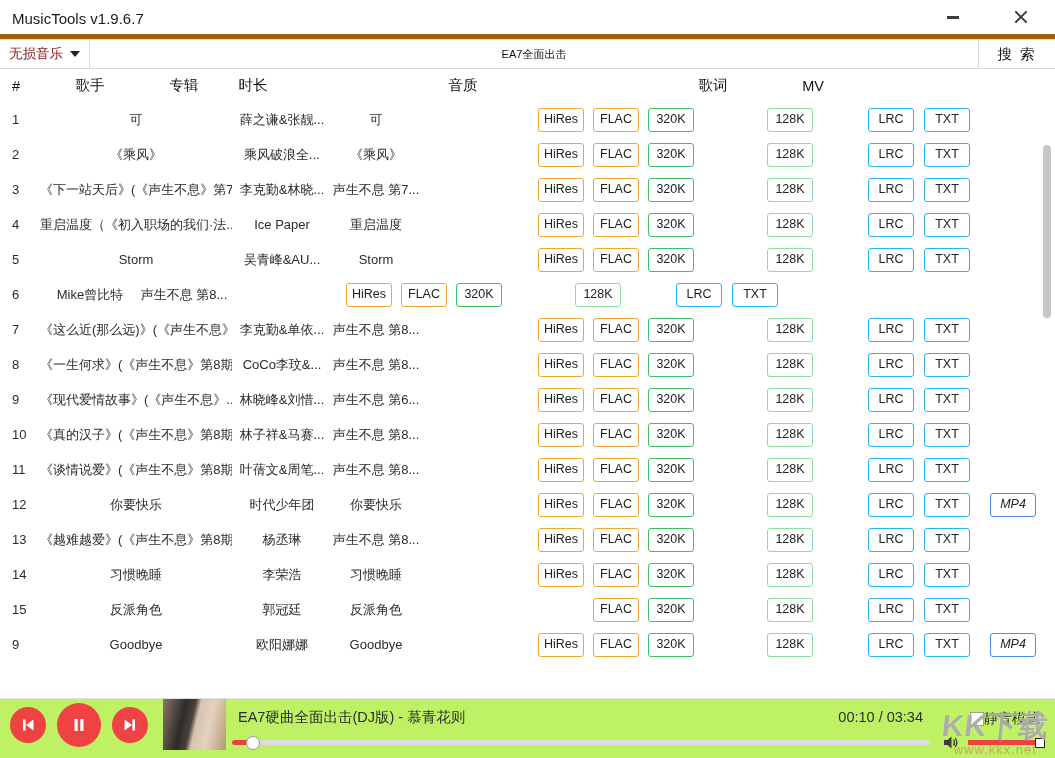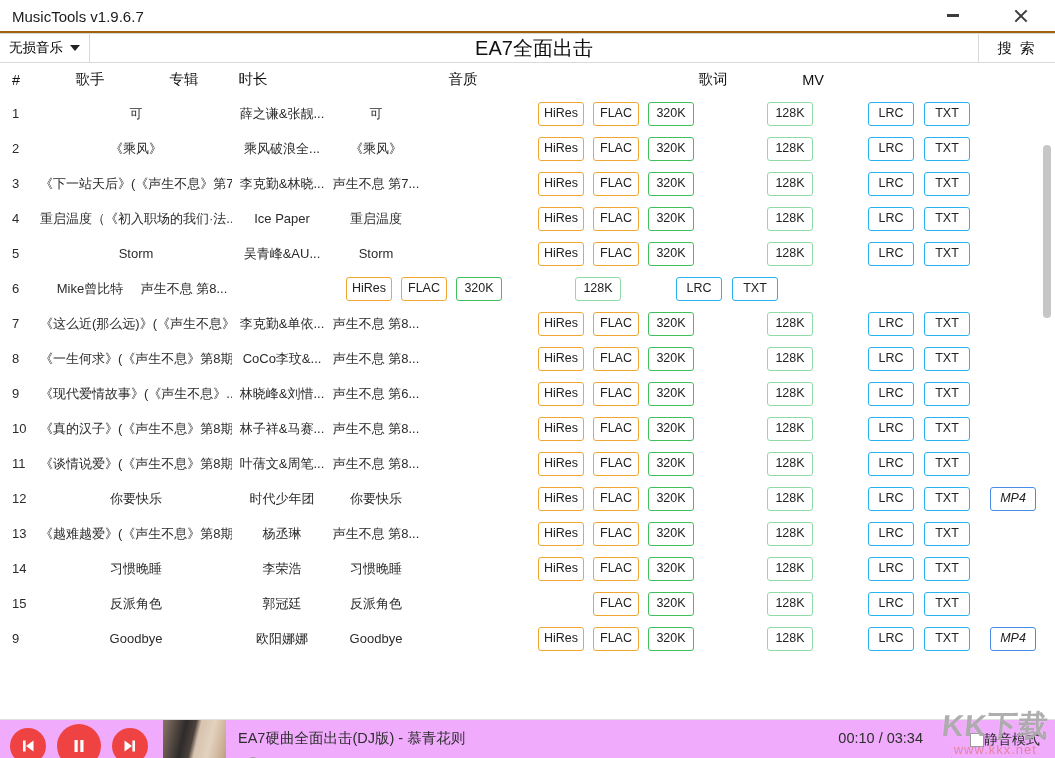--- a/index.html
+++ b/index.html
@@ -1,22 +1,22 @@
 <!DOCTYPE html>
 <html><head>
 <meta charset="utf-8">
 <style>
   * { margin:0; padding:0; box-sizing:border-box; }
   html,body { width:1055px; height:758px; overflow:hidden; background:#fff;
     font-family:"Liberation Sans","DejaVu Sans",sans-serif; color:#333; }
   .window { position:relative; width:1055px; height:758px; background:#fff; }
 
   
-  .titlebar { height:33px; display:flex; align-items:center; justify-content:space-between;
-    border-bottom:2px solid #a16207; padding:0 0 0 12px; }
+  .titlebar { height:39px; display:flex; align-items:center; justify-content:space-between;
+    border-bottom:5px solid #a16207; padding:0 0 0 12px; }
   .app-title { font-size:15px; color:#1a1a1a; padding-top:2px; }
   .win-controls { display:flex; height:100%; }
   .win-btn { width:68px; height:100%; display:flex; align-items:center; justify-content:center; cursor:pointer; }
   .min-glyph { width:12px; height:0; border-bottom:3px solid #3c3c3c; }
   .close-glyph { position:relative; width:14px; height:14px; }
   .close-glyph::before,.close-glyph::after { content:""; position:absolute; left:-1px; top:6px;
     width:16px; height:2px; background:#3c3c3c; }
   .close-glyph::before { transform:rotate(45deg); }
   .close-glyph::after { transform:rotate(-45deg); }
 
@@ -25,25 +25,25 @@
   .tab { flex:1 1 25%; position:relative; display:flex; align-items:center; justify-content:center;
     font-size:15px; color:#3a3a3a; cursor:pointer; }
   .tab.active { color:#f23e3e; }
   .tab.active::after { content:""; position:absolute; bottom:0; left:50%; transform:translateX(-50%);
     width:124px; height:4px; background:#ee3a3a; }
 
   
   .searchrow { height:30px; display:flex; align-items:stretch;
     border-top:1px solid #d9d9d9; border-bottom:1px solid #d9d9d9; }
   .filter-select { flex:0 0 90px; display:flex; align-items:center; justify-content:center; gap:7px;
-    border-right:1px solid #d9d9d9; font-size:13.5px; color:#000000; cursor:pointer; }
+    border-right:1px solid #d9d9d9; font-size:13.5px; color:#7f1d1d; cursor:pointer; }
   .caret { width:0; height:0; border-left:5px solid transparent; border-right:5px solid transparent;
     border-top:6px solid #222; }
   .search-input { flex:1 1 auto; border:none; outline:none; text-align:center;
-    font-size:20px; color:#111; font-family:inherit; }
+    font-size:11px; color:#111; font-family:inherit; }
   .search-btn { flex:0 0 77px; display:flex; align-items:center; justify-content:center;
     border-left:1px solid #d9d9d9; font-size:14.5px; color:#111; cursor:pointer; letter-spacing:2px; }
 
   
   .thead { height:33px; display:flex; align-items:center; font-size:14.5px; color:#111; }
   .trow { height:35px; display:flex; align-items:center; font-size:13px; color:#2b2b2b; }
   .cell { overflow:hidden; white-space:nowrap; text-align:center; }
   .c-idx    { flex:0 0 40px;  text-align:left; padding-left:12px; }
   .c-name   { flex:0 0 192px; }
   .c-artist { flex:0 0 100px; }
@@ -61,22 +61,22 @@
   .qbtn.green  { border:1px solid #3fc05f; }
   .qbtn.lgreen { border:1px solid #8edba6; }
   .qbtn.cyan   { border:1px solid #28b4ee; }
   .qbtn.blue   { border:1px solid #4a8ce8;font-style:italic; }
   .invisible   { visibility:hidden; }
 
   .scrollbar-thumb { position:absolute; right:4px; top:145px; width:8px; height:173px;
     background:#c6c6c6; border-radius:4px; cursor:pointer; }
 
   
-  .playerbar { position:absolute; left:0; right:0; bottom:0; height:39px;
-    border-top:1px solid #e0e0e0; background:#f0abfc; }
+  .playerbar { position:absolute; left:0; right:0; bottom:0; height:60px;
+    border-top:1px solid #e0e0e0; background:#bef264; }
   .pbtn { position:absolute; border-radius:50%; background:#ef4343; display:flex;
     align-items:center; justify-content:center; cursor:pointer; }
   .pbtn.prev { left:10px; top:8px;  width:36px; height:36px; }
   .pbtn.pause{ left:57px; top:4px;  width:44px; height:44px; }
   .pbtn.next { left:112px; top:8px; width:36px; height:36px; }
   .album-art { position:absolute; left:163px; top:0; width:63px; height:51px;
     background:linear-gradient(103deg,#8a7668 0%,#5c5048 16%,#2e2b2b 32%,#4b423c 45%,
       #d7c3ae 52%,#e3d2bf 70%,#cdb49a 86%,#b49878 100%); }
   .now-playing { position:absolute; left:238px; top:9px; font-size:14.5px; color:#2d2d2d;
     max-width:560px; overflow:hidden; white-space:nowrap; }

